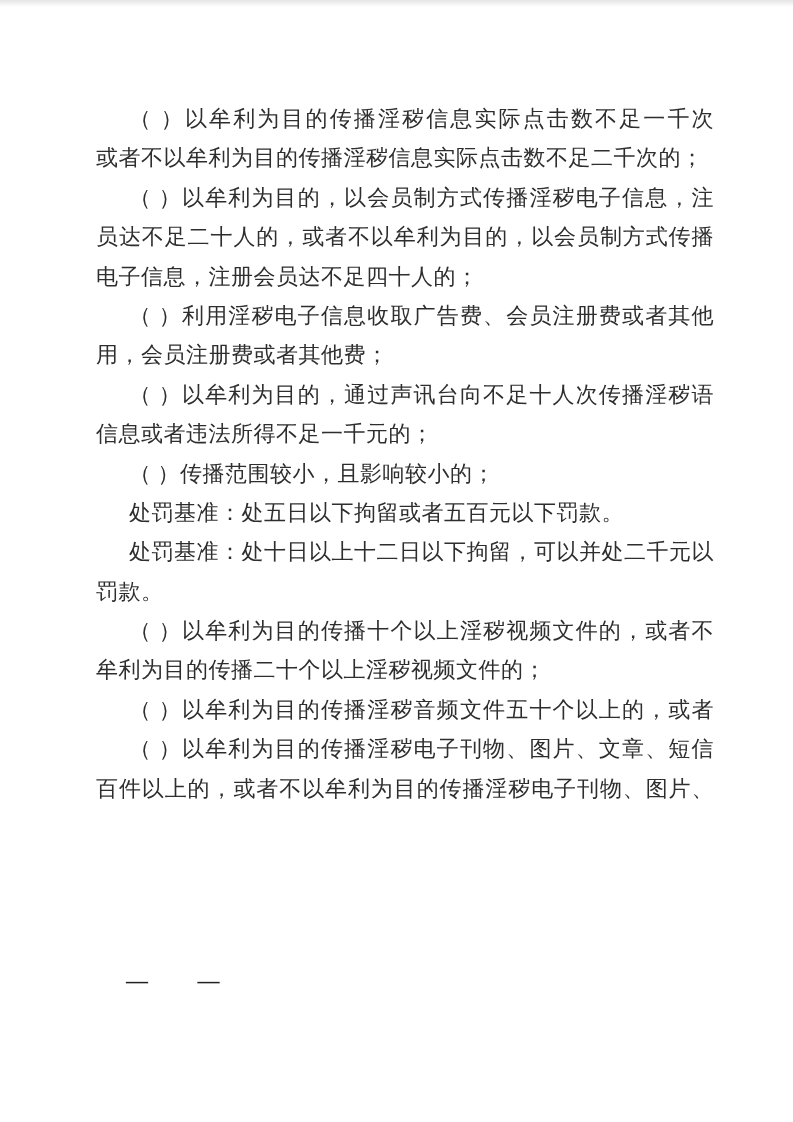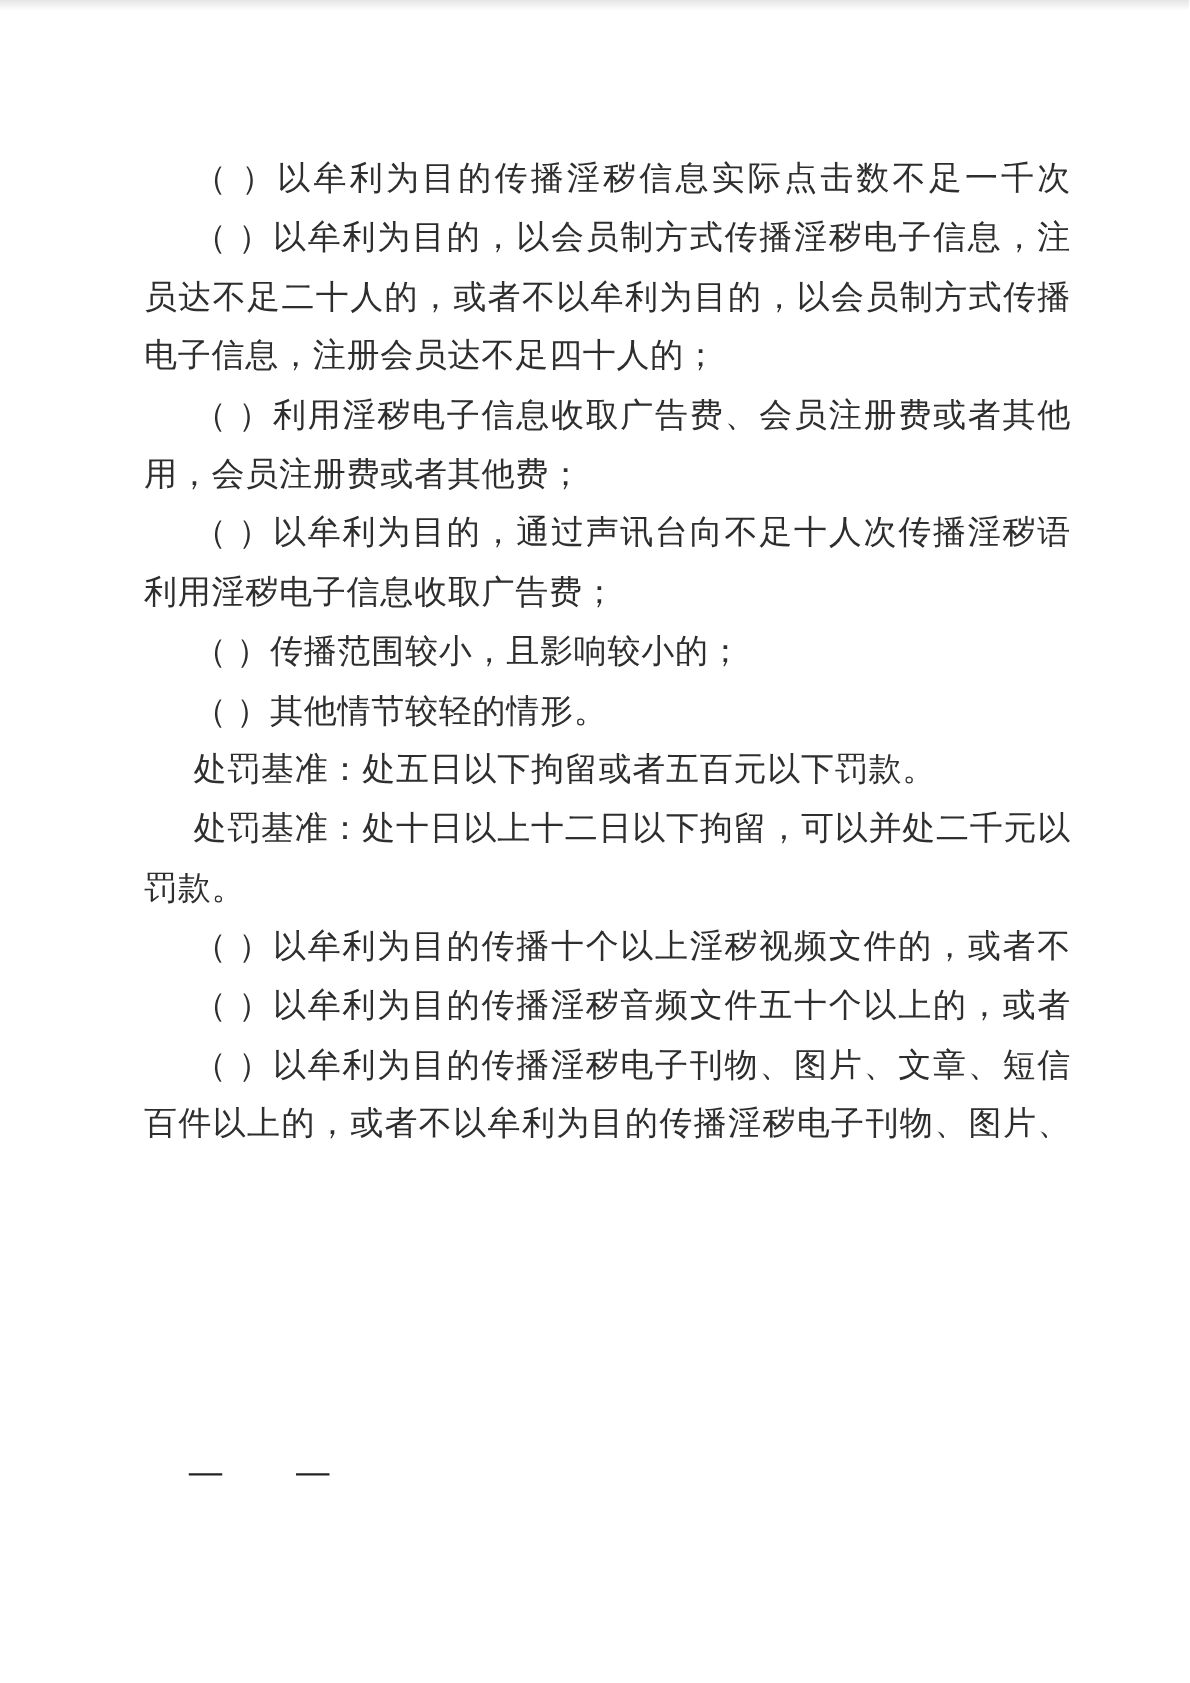--- a/index.html
+++ b/index.html
@@ -64,33 +64,34 @@
   .footer-dash.left { margin-left: 30px; }
   .footer-dash.right { margin-left: 44px; }
 </style>
 </head>
 <body>
 
 <div class="page">
 
   <div class="text-block">
       <div class="line indent-1 fill">（ ）以牟利为目的传播淫秽信息实际点击数不足一千次的，</div>
+      <div class="line">或者不以牟利为目的传播淫秽信息实际点击数不足二千次的；</div>
       <div class="line indent-1 fill">（ ）以牟利为目的，以会员制方式传播淫秽电子信息，注册会</div>
       <div class="line fill">员达不足二十人的，或者不以牟利为目的，以会员制方式传播淫秽</div>
       <div class="line">电子信息，注册会员达不足四十人的；</div>
       <div class="line indent-1 fill">（ ）利用淫秽电子信息收取广告费、会员注册费或者其他费</div>
       <div class="line">用，会员注册费或者其他费；</div>
       <div class="line indent-1 fill">（ ）以牟利为目的，通过声讯台向不足十人次传播淫秽语音</div>
-      <div class="line">利用淫秽电子信息收取广告费；</div>
+      <div class="line">信息或者违法所得不足一千元的；</div>
       <div class="line indent-1">（ ）传播范围较小，且影响较小的；</div>
-      <div class="line indent-1">（ ）其他情节较轻的情形。</div>
       <div class="line indent-1">处罚基准：处五日以下拘留或者五百元以下罚款。</div>
       <div class="line indent-1 fill">处罚基准：处十日以上十二日以下拘留，可以并处二千元以下</div>
       <div class="line">罚款。</div>
       <div class="line indent-1 fill">（ ）以牟利为目的传播十个以上淫秽视频文件的，或者不以</div>
+      <div class="line">牟利为目的传播二十个以上淫秽视频文件的；</div>
       <div class="line indent-1 fill">（ ）以牟利为目的传播淫秽音频文件五十个以上的，或者不</div>
       <div class="line indent-1 fill">（ ）以牟利为目的传播淫秽电子刊物、图片、文章、短信息一</div>
       <div class="line fill">百件以上的，或者不以牟利为目的传播淫秽电子刊物、图片、文章、</div>
     </div>
 
   <div class="page-footer">
     <span class="footer-dash left">—</span>
     <span class="footer-dash right">—</span>
   </div>
 

